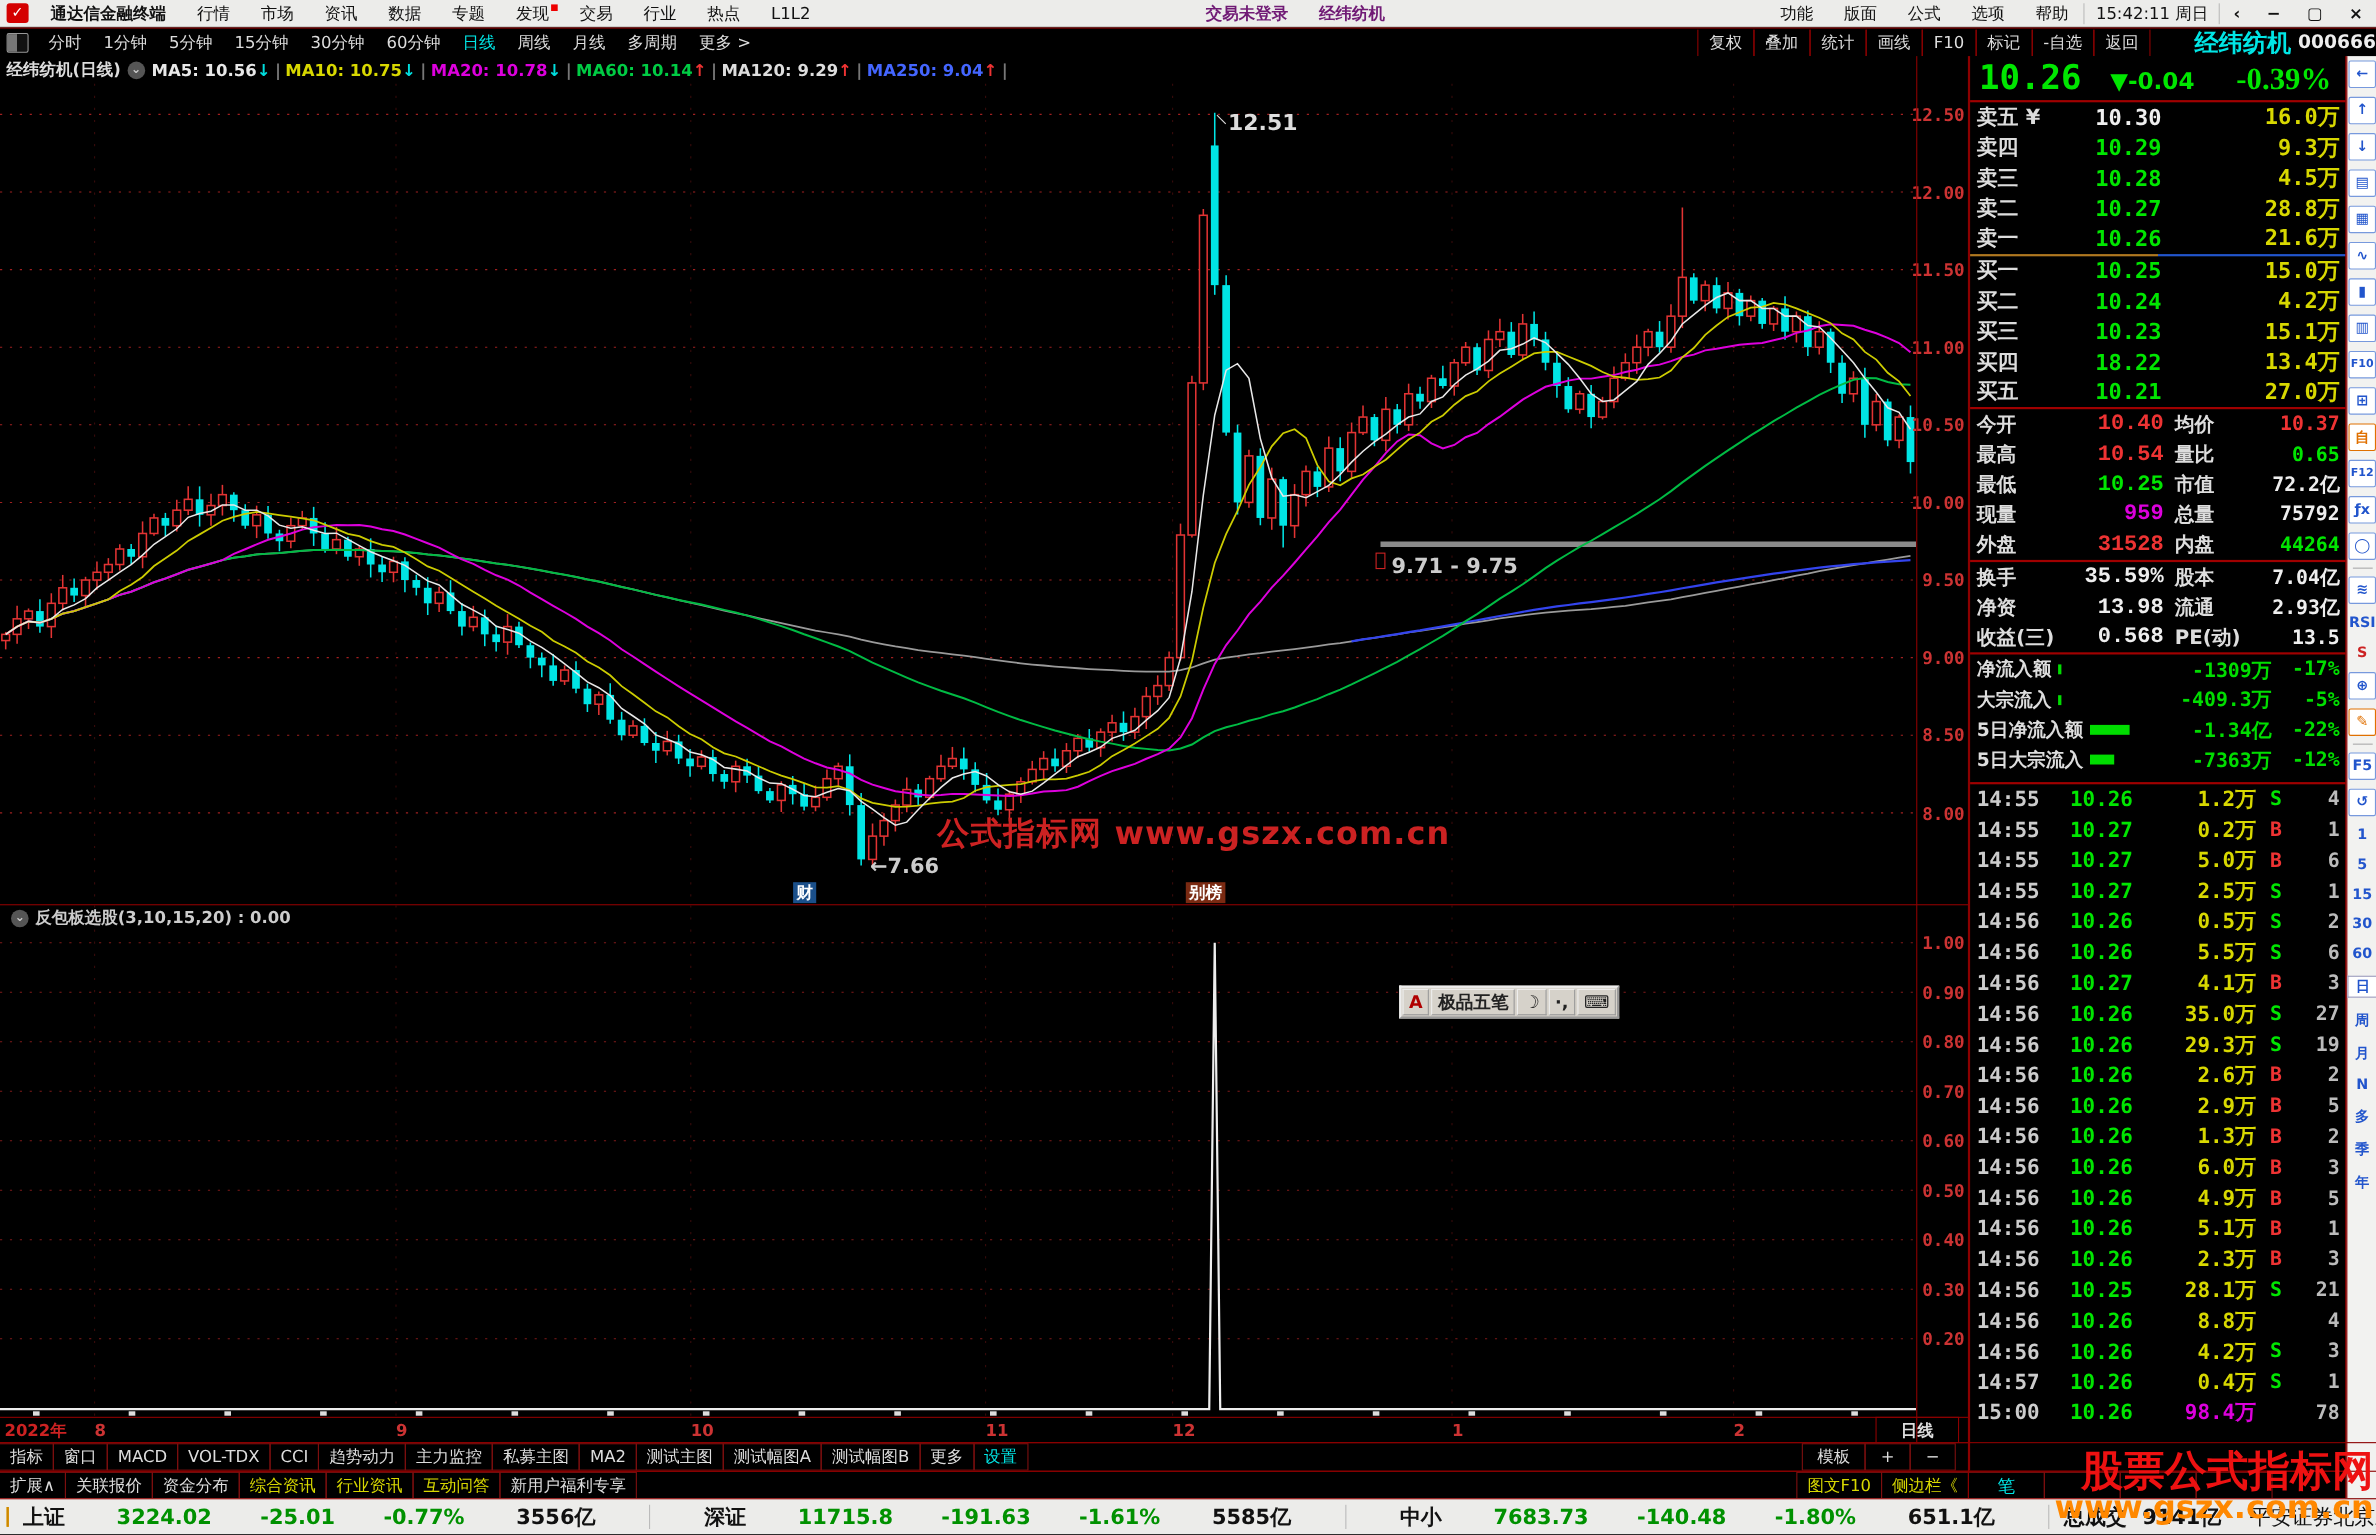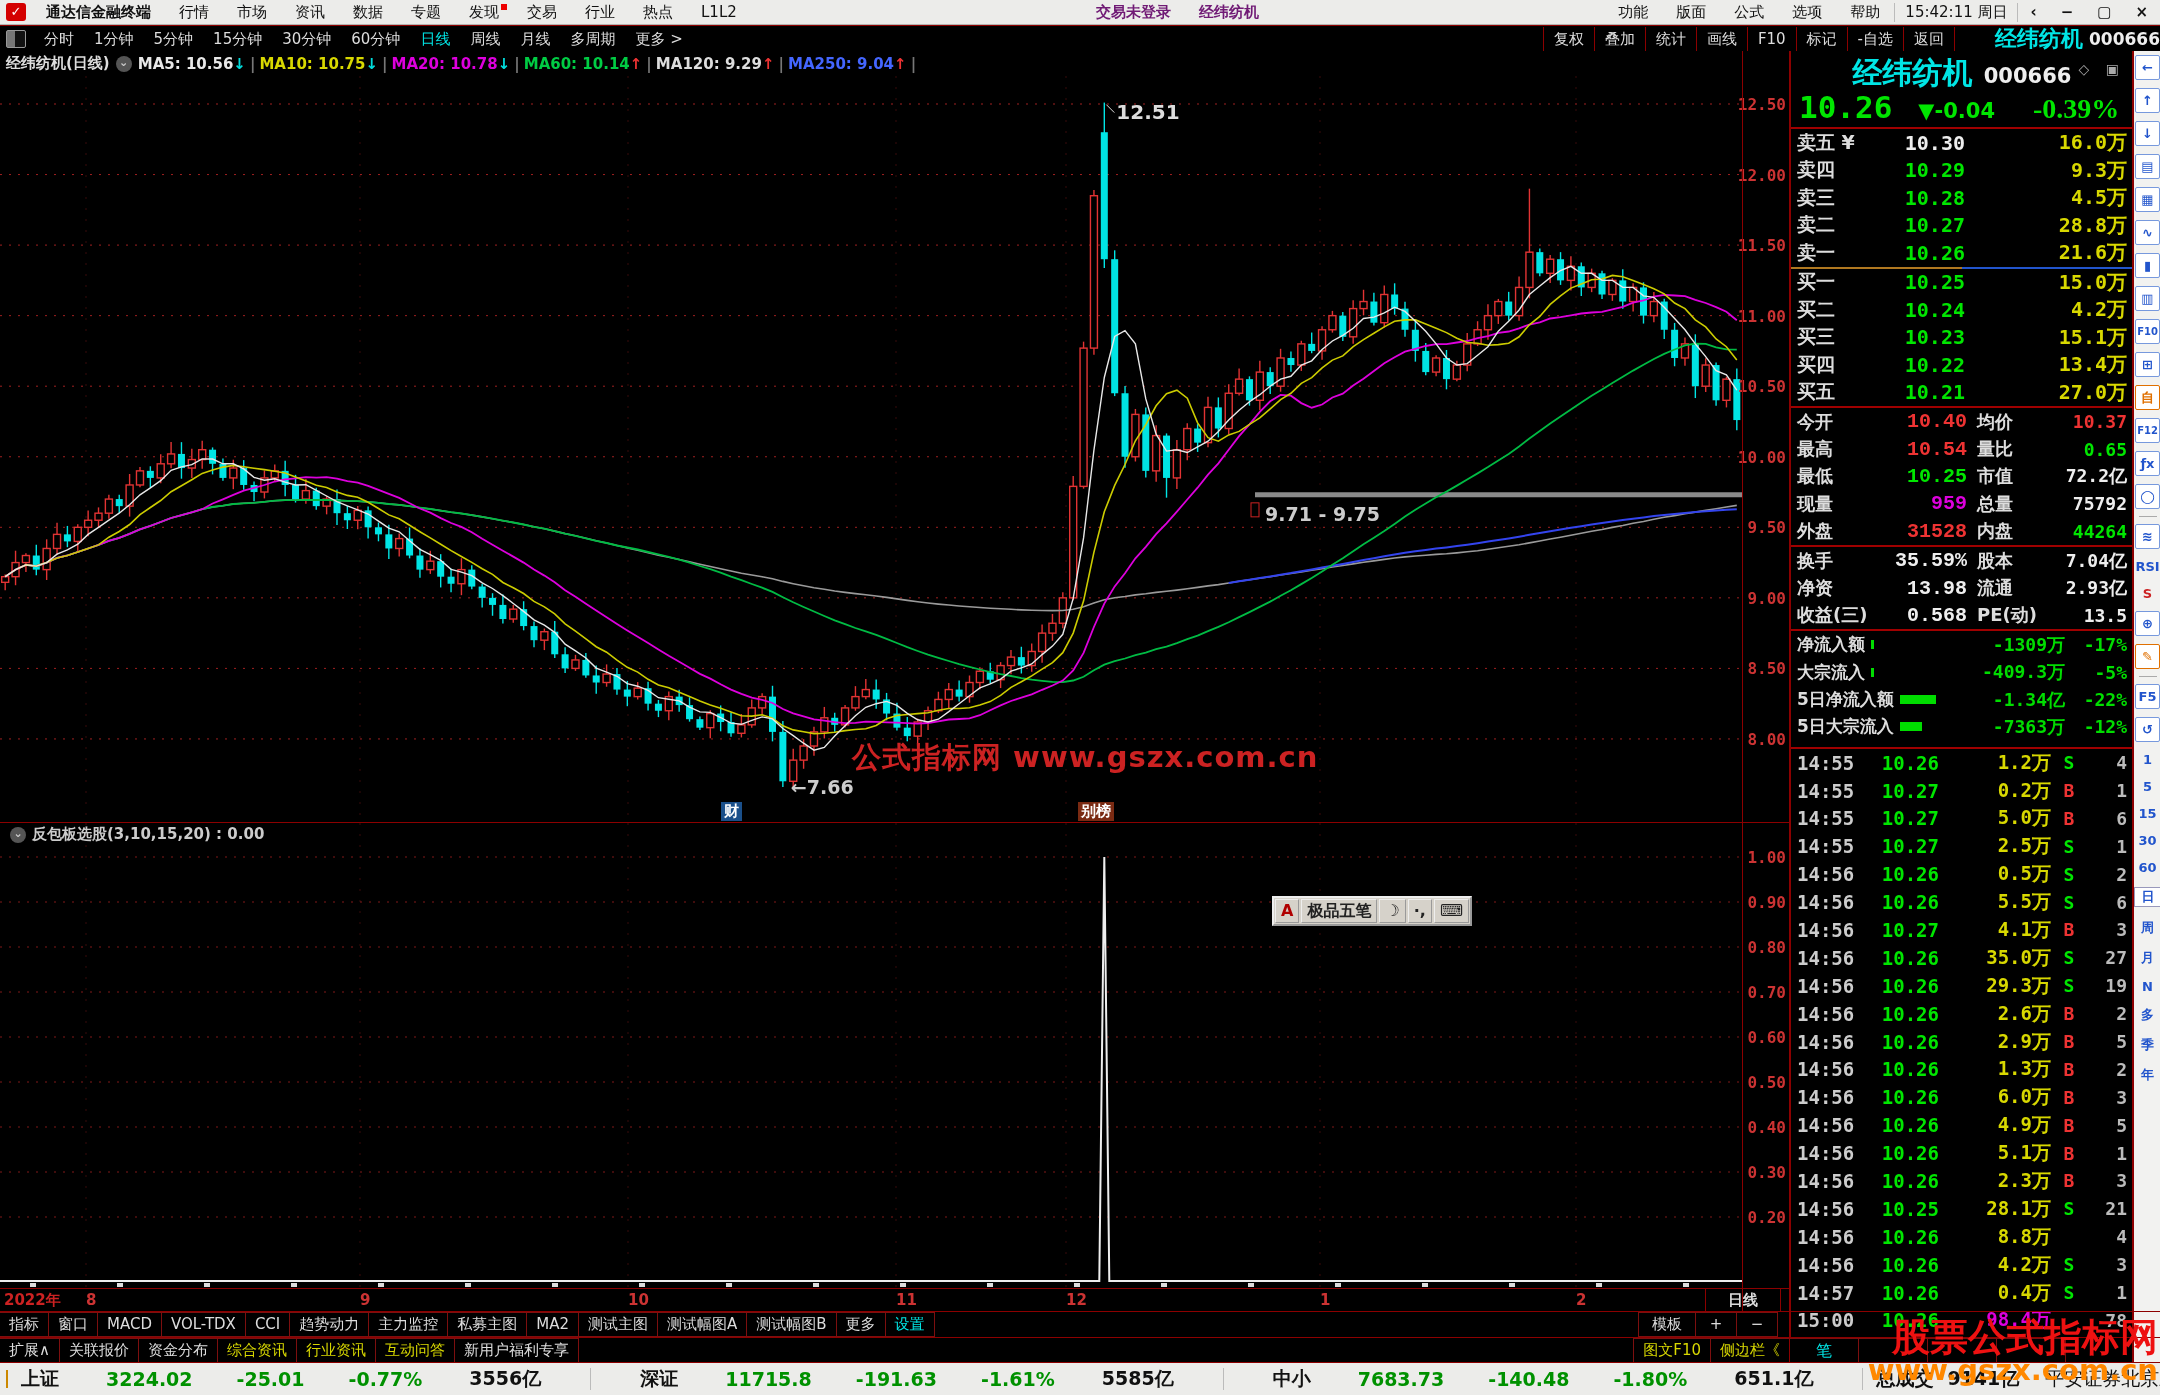--- a/index.html
+++ b/index.html
@@ -686,25 +686,20 @@
       <span class="tab yellow">综合资讯</span>
       <span class="tab yellow">行业资讯</span>
       <span class="tab yellow">互动问答</span>
       <span class="tab">新用户福利专享</span>
       <span class="spacer"></span>
       <span class="tab yellow">图文F10</span>
       <span class="tab yellow">侧边栏《</span>
     </div>
 
   <div id="right-panel" class="abs">
-    <div style="position:relative;text-align:center;padding-top:2px;height:34px;">
-      <span id="rp-name">经纬纺机</span>
-      <span id="rp-code">000666</span>
-      <span id="rp-icons">◇ ▣</span>
-    </div>
     <div id="rp-price-row">
       <span id="rp-last">10.26</span>
       <span id="rp-chg">▼-0.04</span>
       <span id="rp-pct">-0.39%</span>
     </div>
     <div class="sep-red"></div>
     <div id="rp-sells">
         <div class="qrow">
        <span class="lvl-l">卖五 ¥</span>
        <span class="lvl-p" style="color:#eee">10.30</span>
@@ -743,21 +738,21 @@
        <span class="lvl-p" style="color:#00e600">10.24</span>
        <span class="lvl-v">4.2万</span>
      </div>
         <div class="qrow">
        <span class="lvl-l">买三</span>
        <span class="lvl-p" style="color:#00e600">10.23</span>
        <span class="lvl-v">15.1万</span>
      </div>
         <div class="qrow">
        <span class="lvl-l">买四</span>
-       <span class="lvl-p" style="color:#00e600">10.22</span>
+       <span class="lvl-p" style="color:#00e600">18.22</span>
        <span class="lvl-v">13.4万</span>
      </div>
         <div class="qrow">
        <span class="lvl-l">买五</span>
        <span class="lvl-p" style="color:#00e600">10.21</span>
        <span class="lvl-v">27.0万</span>
      </div>
       </div>
     <div class="sep-red"></div>
     <div id="rp-stats1">

